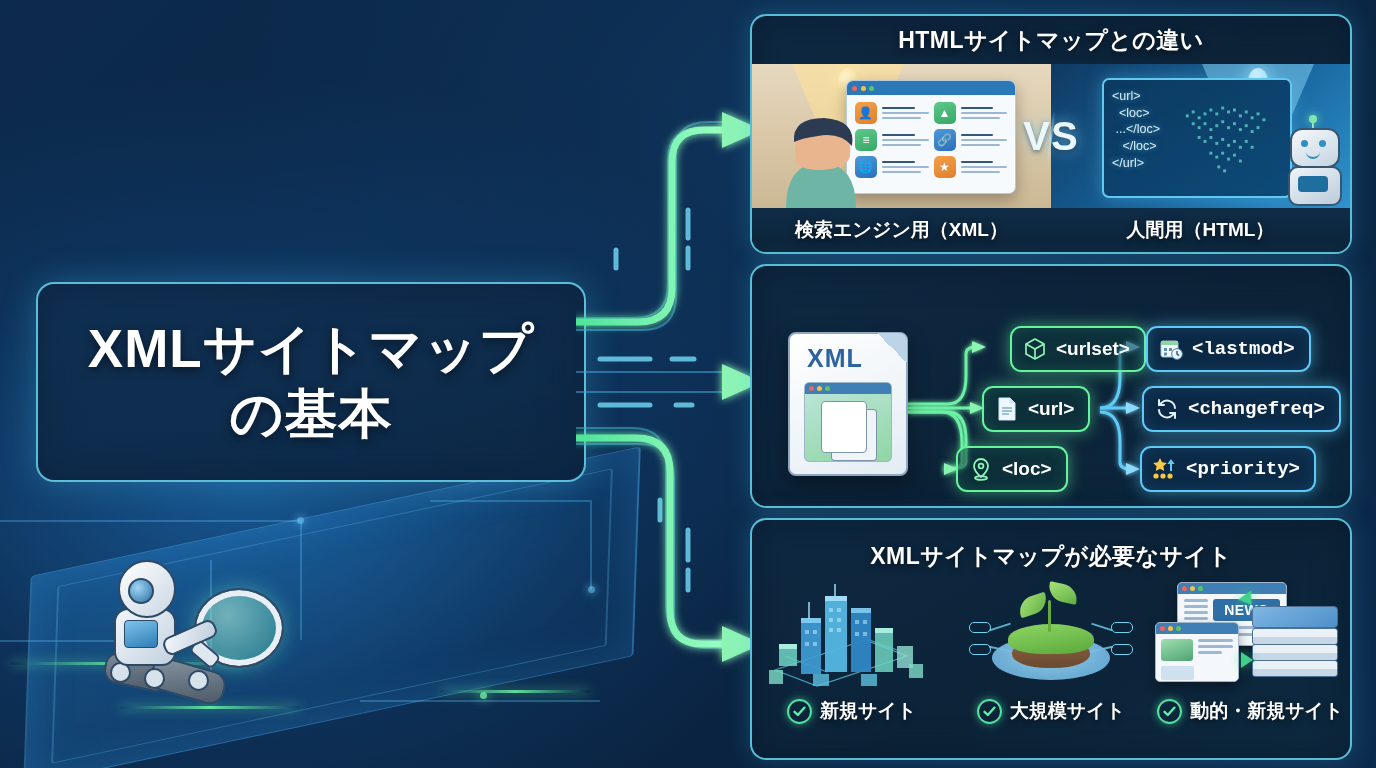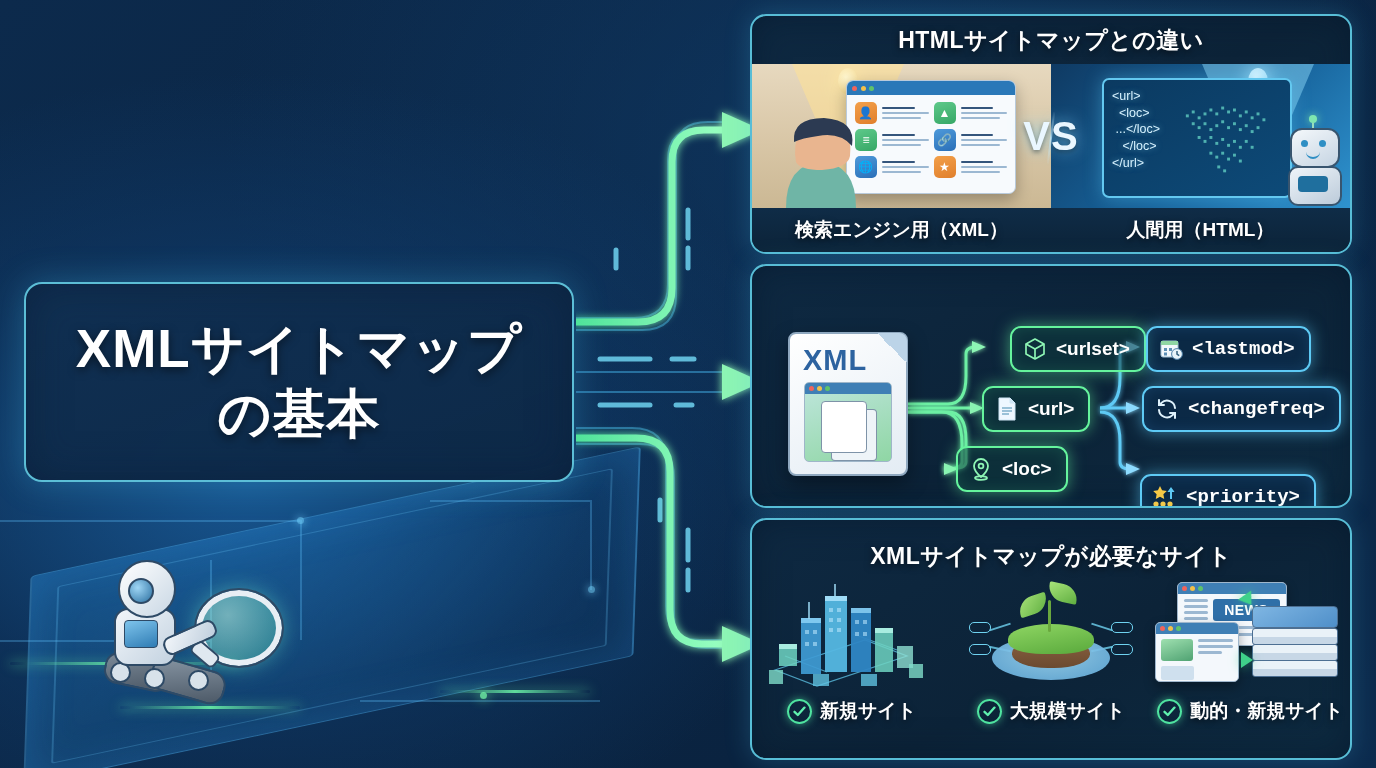--- a/index.html
+++ b/index.html
@@ -54,21 +54,21 @@
   .r-wheel{position:absolute;width:17px;height:17px;border-radius:50%;background:#d8e2ea;border:2.5px solid #2e4a66;}
   .magnifier{position:absolute;left:104px;top:30px;width:74px;height:64px;border-radius:50%;
     border:6px solid #e8eef4;outline:2px solid #2e4a66;
     background:radial-gradient(circle at 35% 30%,rgba(190,255,230,.55),rgba(60,190,170,.42));
     box-shadow:0 0 22px rgba(120,250,210,.45);}
   .mag-handle{position:absolute;left:98px;top:86px;width:26px;height:12px;border-radius:6px;
     background:#dfe8f0;border:2.5px solid #2e4a66;transform:rotate(40deg);}
 
   
   .title-card{
-    position:absolute;left:24px;top:282px;width:546px;height:196px;
+    position:absolute;left:36px;top:282px;width:546px;height:196px;
     border:2px solid rgba(106,216,238,.85);border-radius:18px;
     background:linear-gradient(160deg,rgba(17,48,82,.96),rgba(13,40,70,.97));
     box-shadow:0 0 34px rgba(70,190,230,.30), inset 0 0 40px rgba(10,30,56,.6);
     display:flex;flex-direction:column;align-items:center;justify-content:center;
   }
   .title-card .t-line{
     color:#ffffff;font-weight:700;font-size:53px;line-height:1.22;letter-spacing:1px;
     text-shadow:0 3px 10px rgba(0,0,0,.55);text-align:center;white-space:nowrap;
   }
   .title-card .t-line.l2{text-align:center;}
@@ -153,41 +153,41 @@
     color:#fff;font-size:19px;font-weight:700;text-shadow:0 2px 6px rgba(0,0,0,.6);}
 
   
   .tag-area{position:absolute;left:0;right:0;top:54px;bottom:10px;}
   .xml-file{position:absolute;left:36px;top:12px;width:116px;height:140px;
     border-radius:8px;background:linear-gradient(150deg,#ffffff,#e3ecf4);
     border:2px solid #8fa8bf;box-shadow:0 8px 20px rgba(0,0,0,.35);}
   .xml-fold{position:absolute;right:-1px;top:-1px;width:30px;height:30px;
     background:linear-gradient(225deg,#bcd4e8 50%,rgba(0,0,0,0) 50%);border-top-right-radius:8px;}
   .xml-label{position:absolute;left:0;right:26px;top:10px;text-align:center;
-    color:#2d63a0;font-size:29px;font-weight:700;letter-spacing:1px;}
+    color:#2d63a0;font-size:25px;font-weight:700;letter-spacing:1px;}
   .xml-mini{position:absolute;left:14px;right:14px;top:48px;height:78px;border-radius:5px;
     background:linear-gradient(160deg,#bfe6dd,#8fd6a4);border:1px solid #9fb6c9;overflow:hidden;}
   .xml-mini-bar{height:11px;background:#3f7fb5;display:flex;align-items:center;gap:3px;padding-left:4px;}
   .xml-docs{position:absolute;left:16px;top:18px;width:44px;height:50px;border-radius:4px;
     background:#fff;border:1.5px solid #7e93a8;box-shadow:10px 8px 0 -1px #eef4f8, 10px 8px 0 0 #7e93a8;}
   .chip{
     position:absolute;height:42px;border-radius:11px;display:flex;align-items:center;gap:8px;
     padding:0 14px 0 10px;font-size:19px;font-weight:700;color:#ffffff;white-space:nowrap;
   }
   .chip.green{border:2px solid #65f49d;background:rgba(14,58,60,.55);
     box-shadow:0 0 16px rgba(101,244,157,.55), inset 0 0 14px rgba(60,200,140,.18);}
   .chip.blue{border:2px solid #5ecaf5;background:rgba(12,45,78,.6);
     box-shadow:0 0 16px rgba(94,202,245,.55), inset 0 0 14px rgba(60,150,220,.18);font-family:Liberation Mono, monospace;}
   .chip .cic{width:26px;height:26px;flex:0 0 auto;display:flex;align-items:center;justify-content:center;}
   #chip-urlset{left:258px;top:6px;}
   #chip-url{left:230px;top:66px;}
   #chip-loc{left:204px;top:126px;}
   #chip-lastmod{left:394px;top:6px;}
   #chip-changefreq{left:390px;top:66px;}
-  #chip-priority{left:388px;top:126px;margin-top:28px;}
+  #chip-priority{left:388px;top:126px;}
   .tag-links{position:absolute;inset:0;pointer-events:none;}
 
   
   .sites{position:absolute;left:0;right:0;top:58px;bottom:0;display:flex;}
   .site-col{flex:1;display:flex;flex-direction:column;align-items:center;justify-content:flex-start;}
   .site-art{height:114px;width:100%;position:relative;}
   .site-label{display:flex;align-items:center;gap:8px;color:#fff;font-size:19px;font-weight:700;
     text-shadow:0 2px 6px rgba(0,0,0,.55);margin-top:6px;}
   .check{width:21px;height:21px;border-radius:50%;border:2.5px solid #4fe3a0;flex:0 0 auto;
     display:flex;align-items:center;justify-content:center;box-shadow:0 0 9px rgba(79,227,160,.6);}

